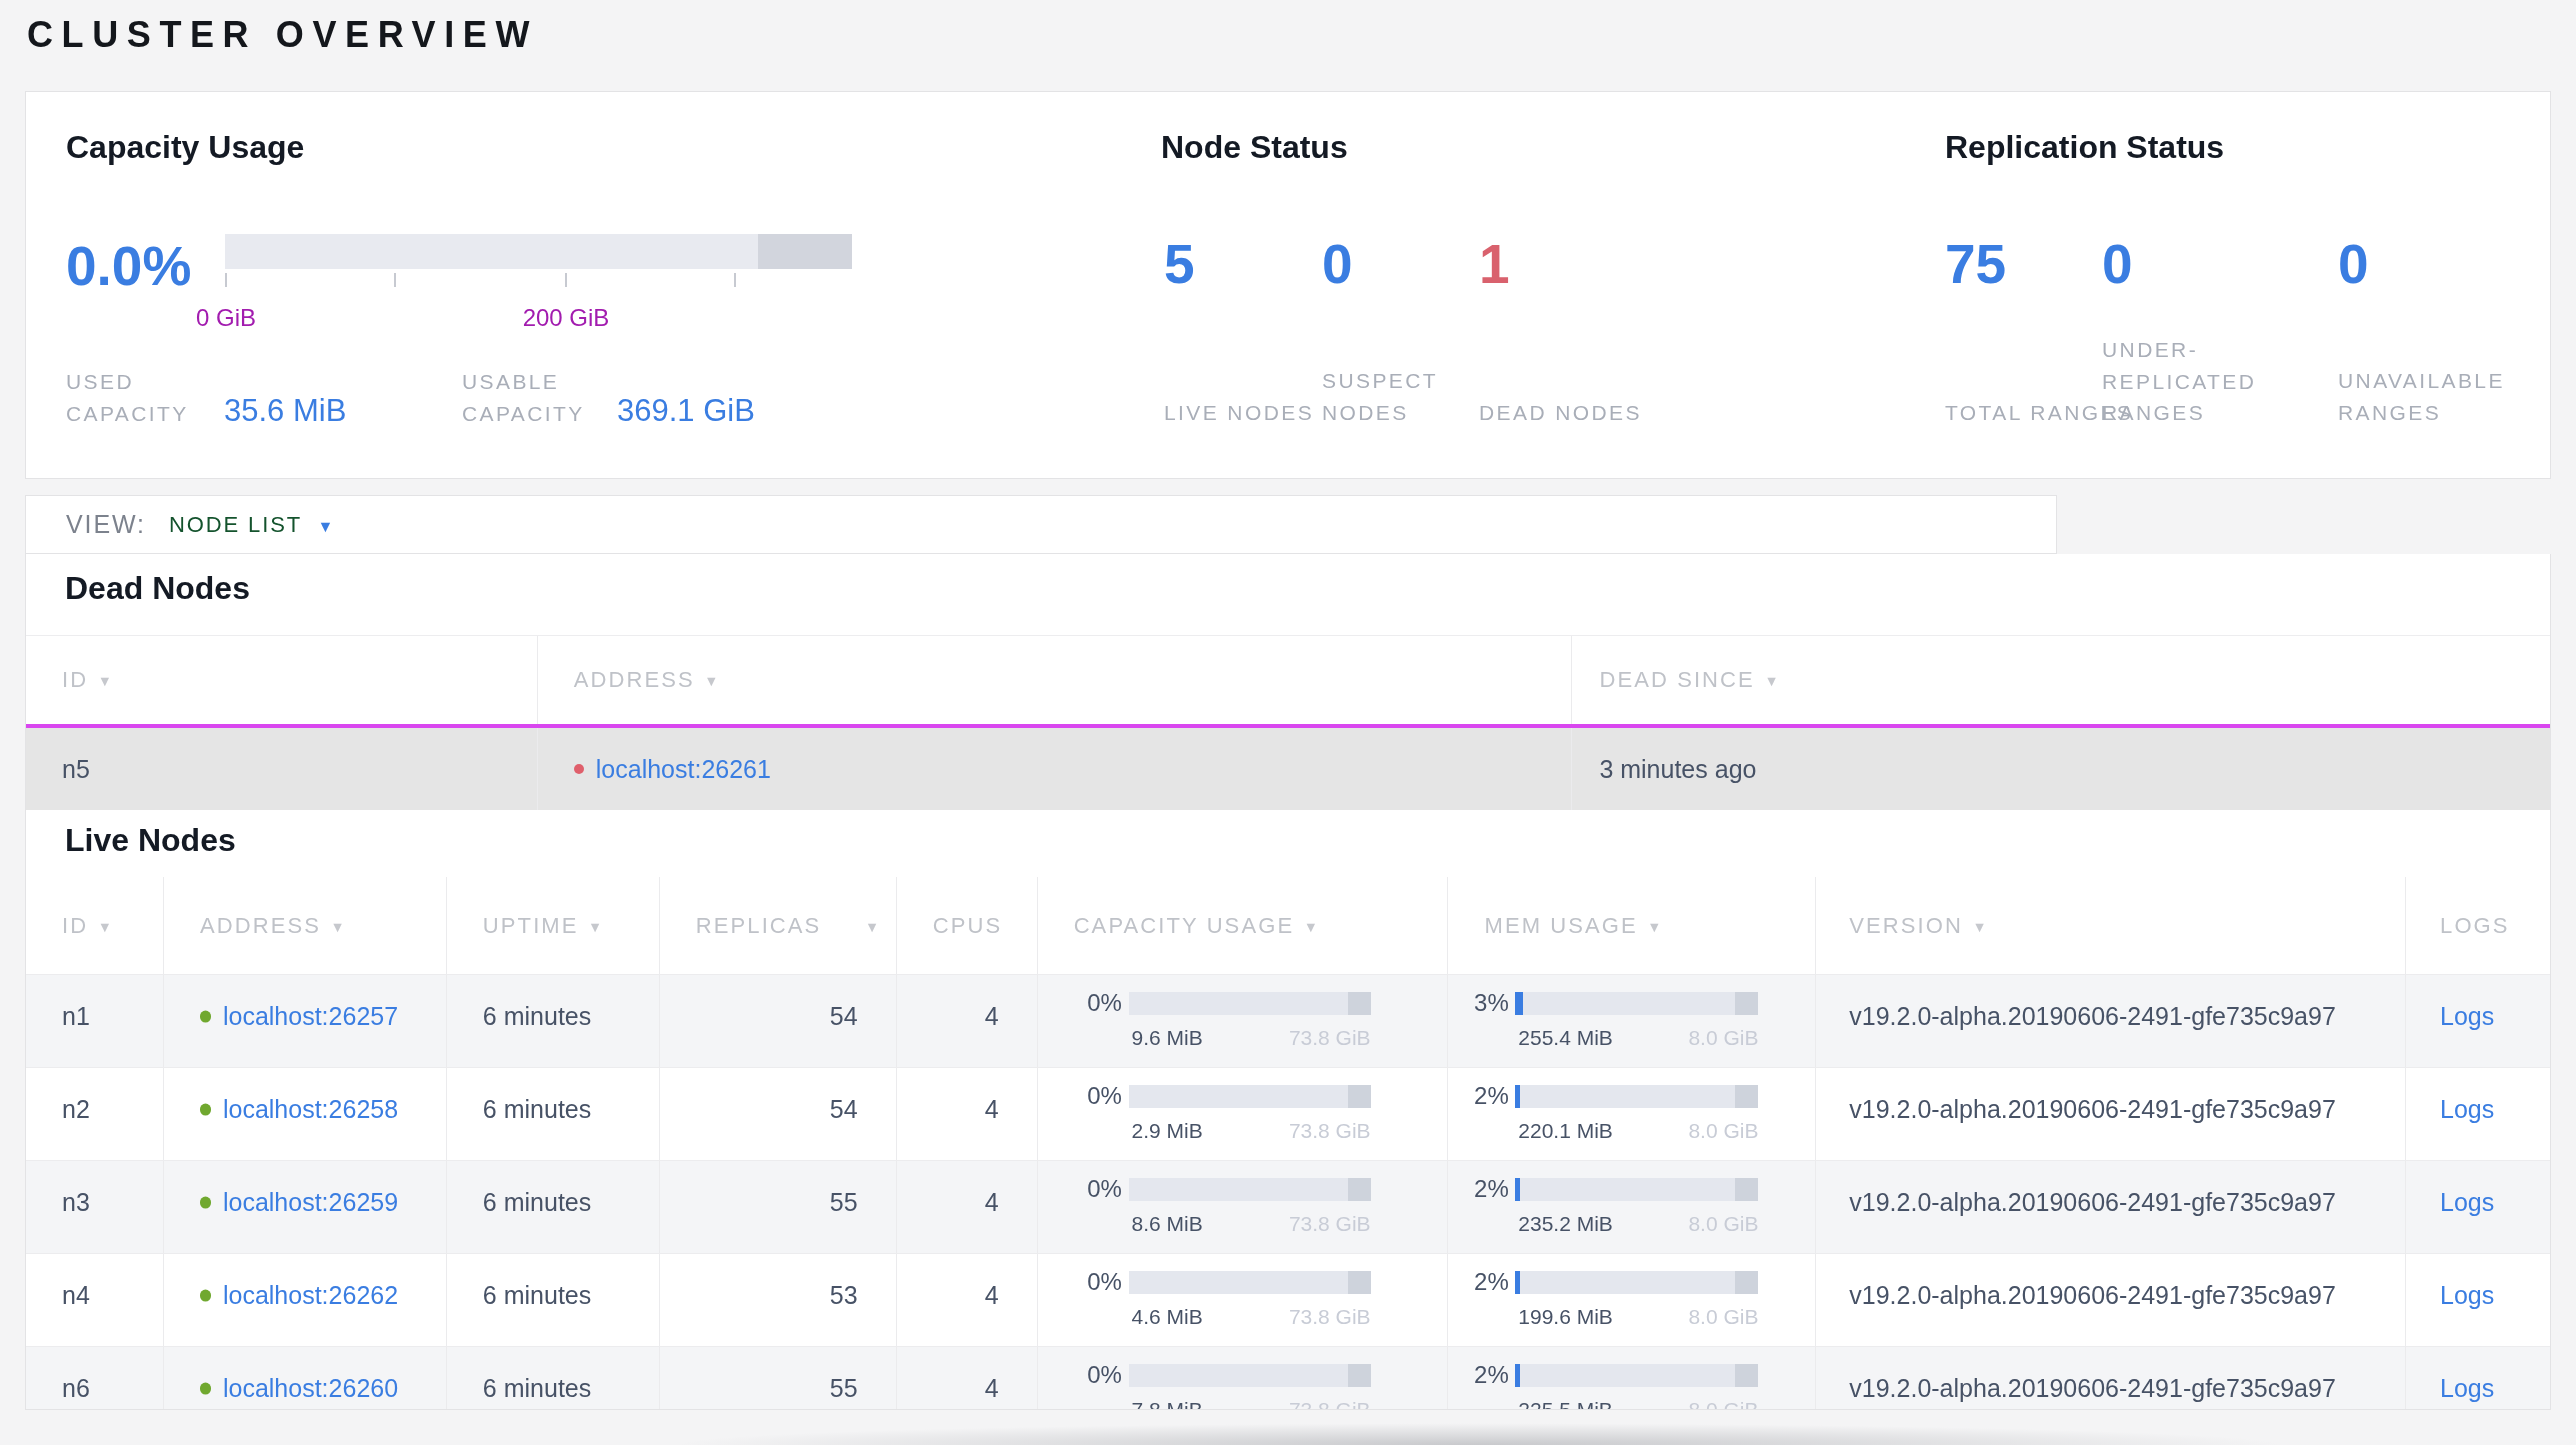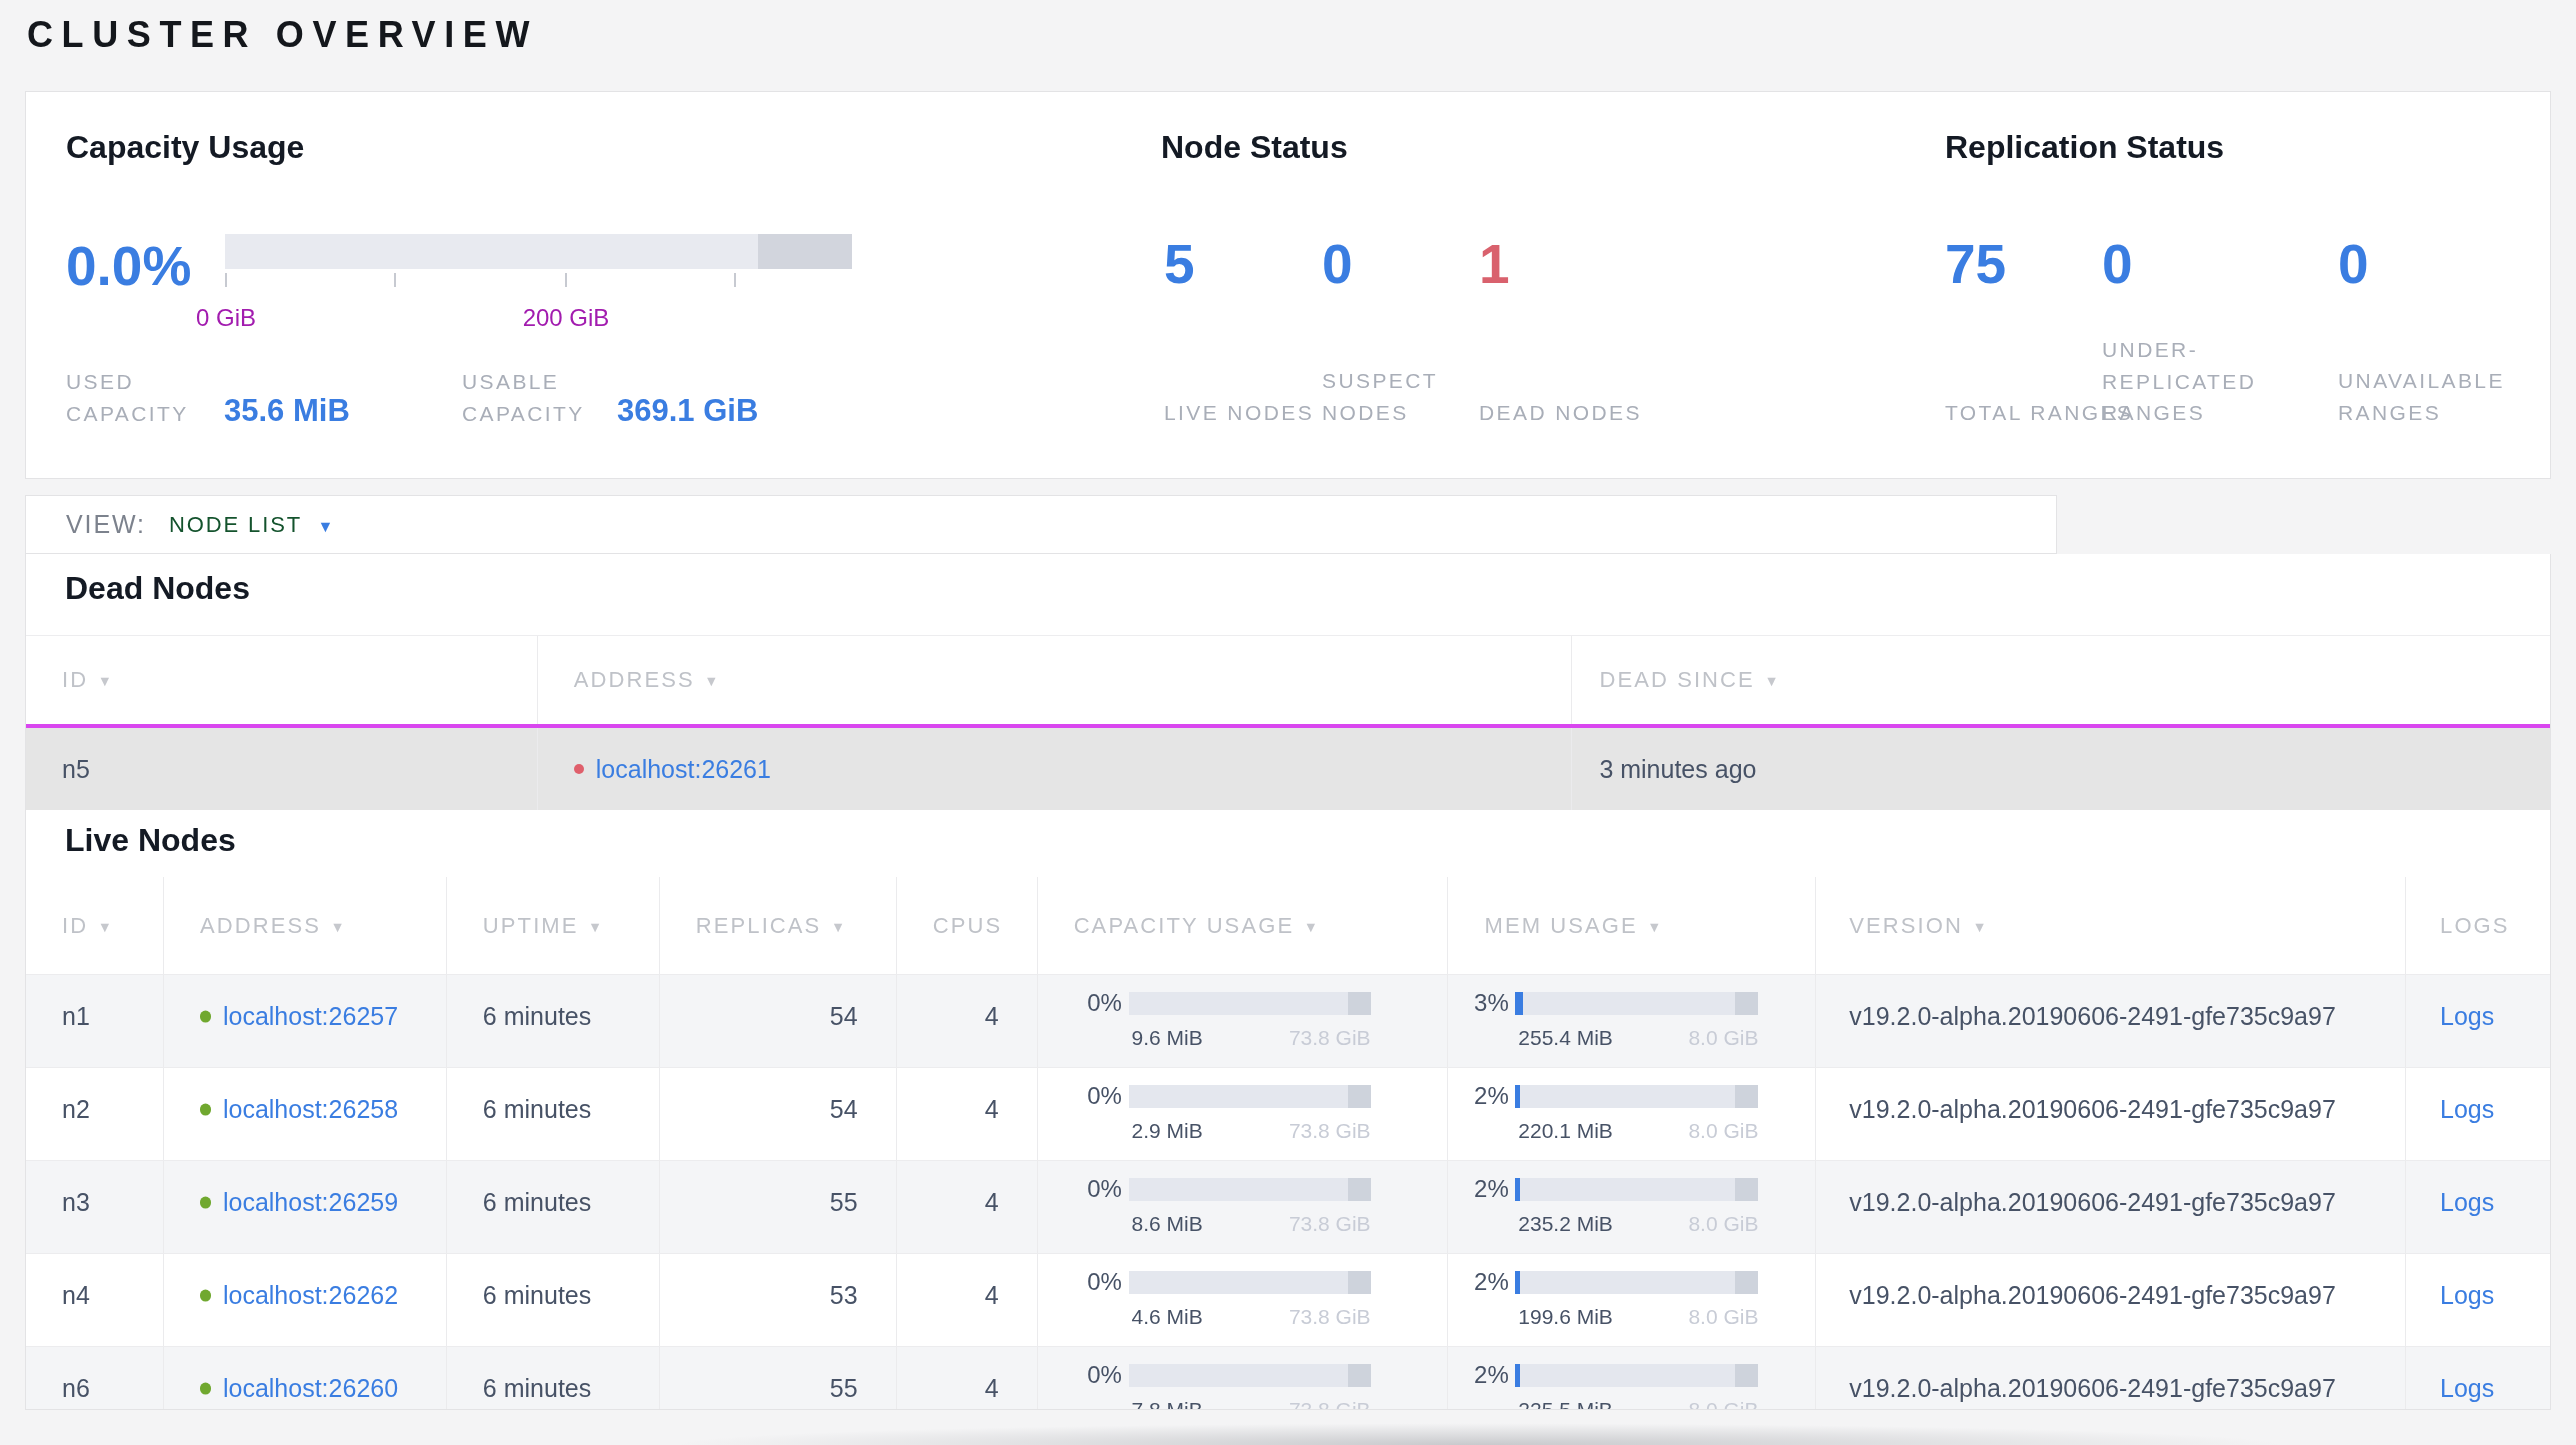--- a/index.html
+++ b/index.html
@@ -33,21 +33,21 @@
   .cap-axis { position: absolute; left: 199px; top: 181px; width: 627px; height: 57px; }
   .tick { position: absolute; top: 0; width: 1.9px; height: 14.3px; background: #c7cad1; }
   .tick.p0 { left: 0; } .tick.p1 { left: 169px; } .tick.p2 { left: 340px; } .tick.p3 { left: 509px; }
   .tick-label { position: absolute; top: 31px; transform: translateX(-50%); font-size: 24px; color: #a21caf; white-space: nowrap; }
   .tl0 { left: 1px; } .tl2 { left: 341px; }
 
   .cap-stats-group { position: absolute; top: 274px; display: flex; align-items: flex-end; }
   .g-used { left: 40px; } .g-usable { left: 436px; }
   .caps-label { font-size: 21px; letter-spacing: 2.4px; line-height: 31.5px; color: #a9aeb8; }
   .g-used .caps-label { width: 158px; } .g-usable .caps-label { width: 155px; }
-  .cap-stat-value { font-size: 31px; font-weight: 700; color: #3a7de1; line-height: 34px; margin-bottom: 1px; white-space: nowrap; }
+  .cap-stat-value { font-size: 31px; font-weight: 400; color: #3a7de1; line-height: 34px; margin-bottom: 1px; white-space: nowrap; }
 
   .stat { position: absolute; top: 143px; }
   .stat .num { font-size: 55px; line-height: 59px; font-weight: 600; color: #3a7de1; }
   .stat .num.red { color: #d9616d; }
   .stat .lbl { position: absolute; left: 0; top: 193px; transform: translateY(-100%); width: 191px;
                font-size: 21px; letter-spacing: 2.4px; line-height: 31.5px; color: #a9aeb8; }
   .s-live { left: 1138px; } .s-suspect { left: 1296px; } .s-dead { left: 1453px; }
   .s-total { left: 1919px; } .s-under { left: 2076px; } .s-unavail { left: 2312px; }
 
   
@@ -89,21 +89,21 @@
 
   .dc { display: flex; align-items: flex-start; padding-top: 27px; padding-left: 36px;
         font-size: 25px; line-height: 29px; color: #475266; }
   .dc.center { align-items: center; padding-top: 0; }
   .dc.num { justify-content: flex-end; padding-right: 38px; padding-left: 0; }
 
   
   .dw-id { width: 512px; } .dw-addr { width: 1035px; } .dw-since { width: 978px; padding-left: 27px; }
   
   .w-id { width: 138px; } .w-addr { width: 283px; } .w-up { width: 213px; }
-  .w-rep { width: 237px; } .w-cpu { width: 141px; } .w-cap { width: 411px; }
+  .w-rep { width: 237px; gap: 34px; } .w-cpu { width: 141px; } .w-cap { width: 411px; }
   .w-mem { width: 368px; } .w-ver { width: 590px; padding-left: 33px; } .w-logs { width: 144px; padding-left: 34px; }
 
   .link { color: #3a7de1; text-decoration: none; cursor: pointer; }
   .dot { display: inline-block; width: 11.5px; height: 11.5px; border-radius: 50%; margin-right: 11.5px; flex: 0 0 auto; transform: translateY(8.6px); }
   .dot.green { background: #70a82f; }
   .dot.red { background: #df5f6b; width: 10.5px; height: 10.5px; }
 
   
   .usage-cell { display: block; padding-top: 14.3px; padding-left: 0; }
   .bar-line { display: flex; align-items: center; }

